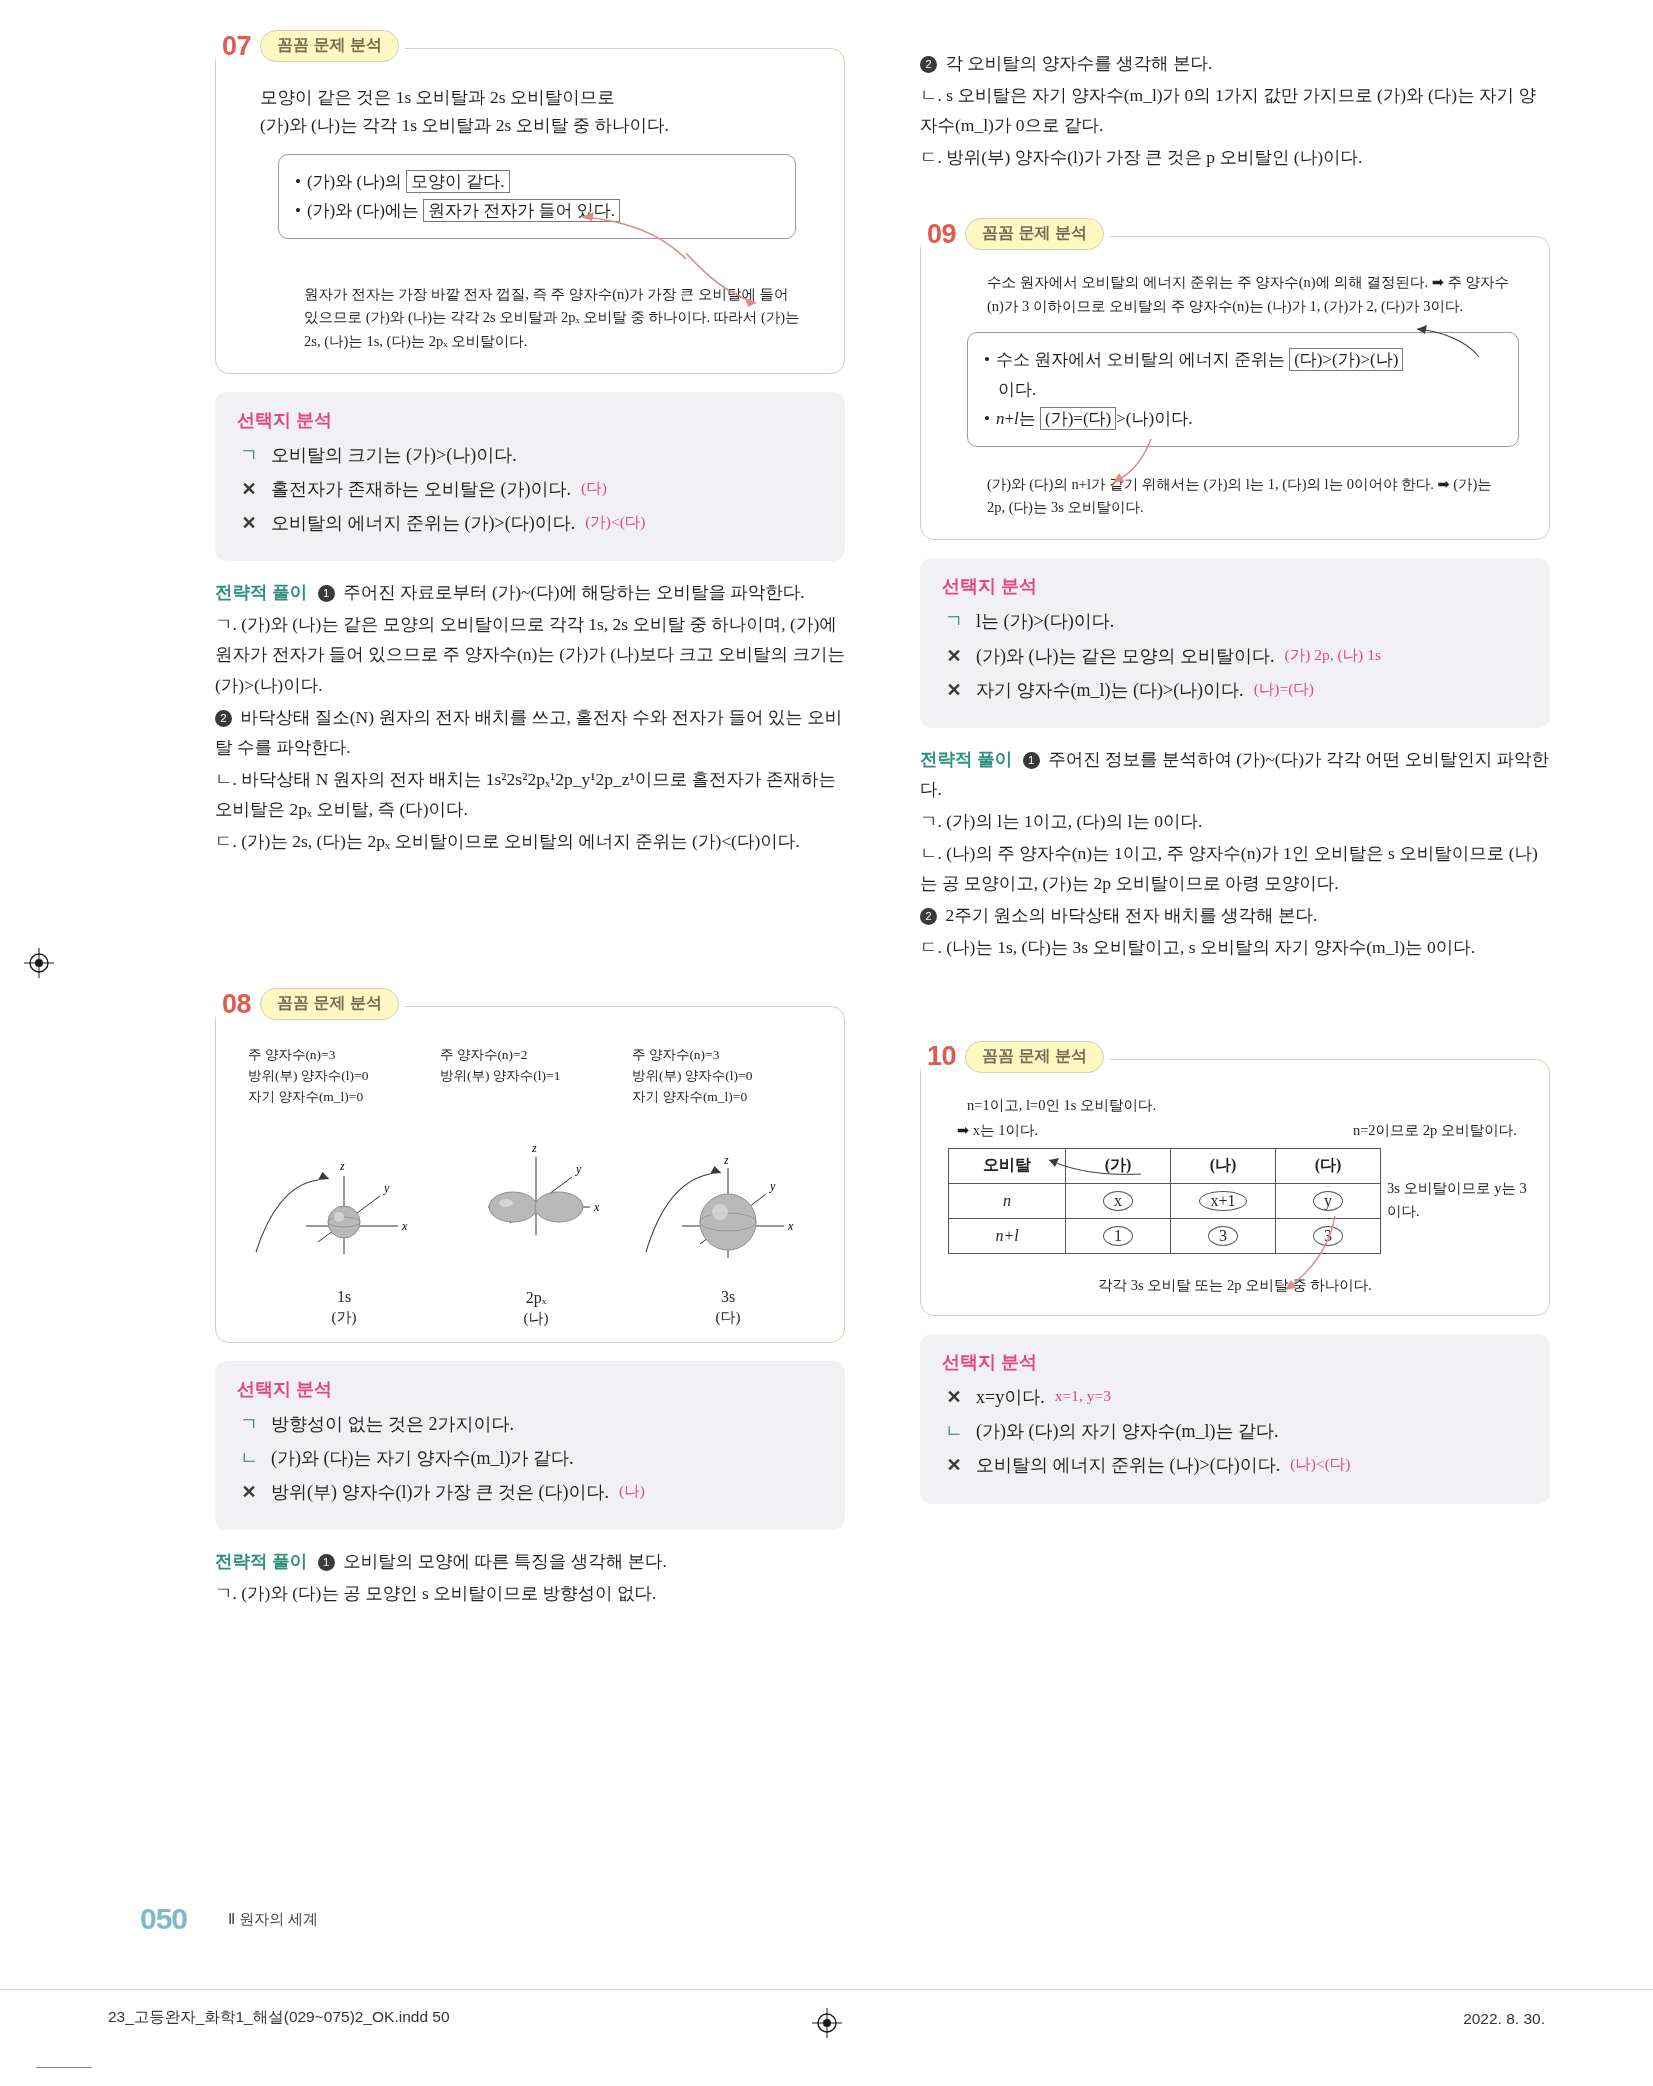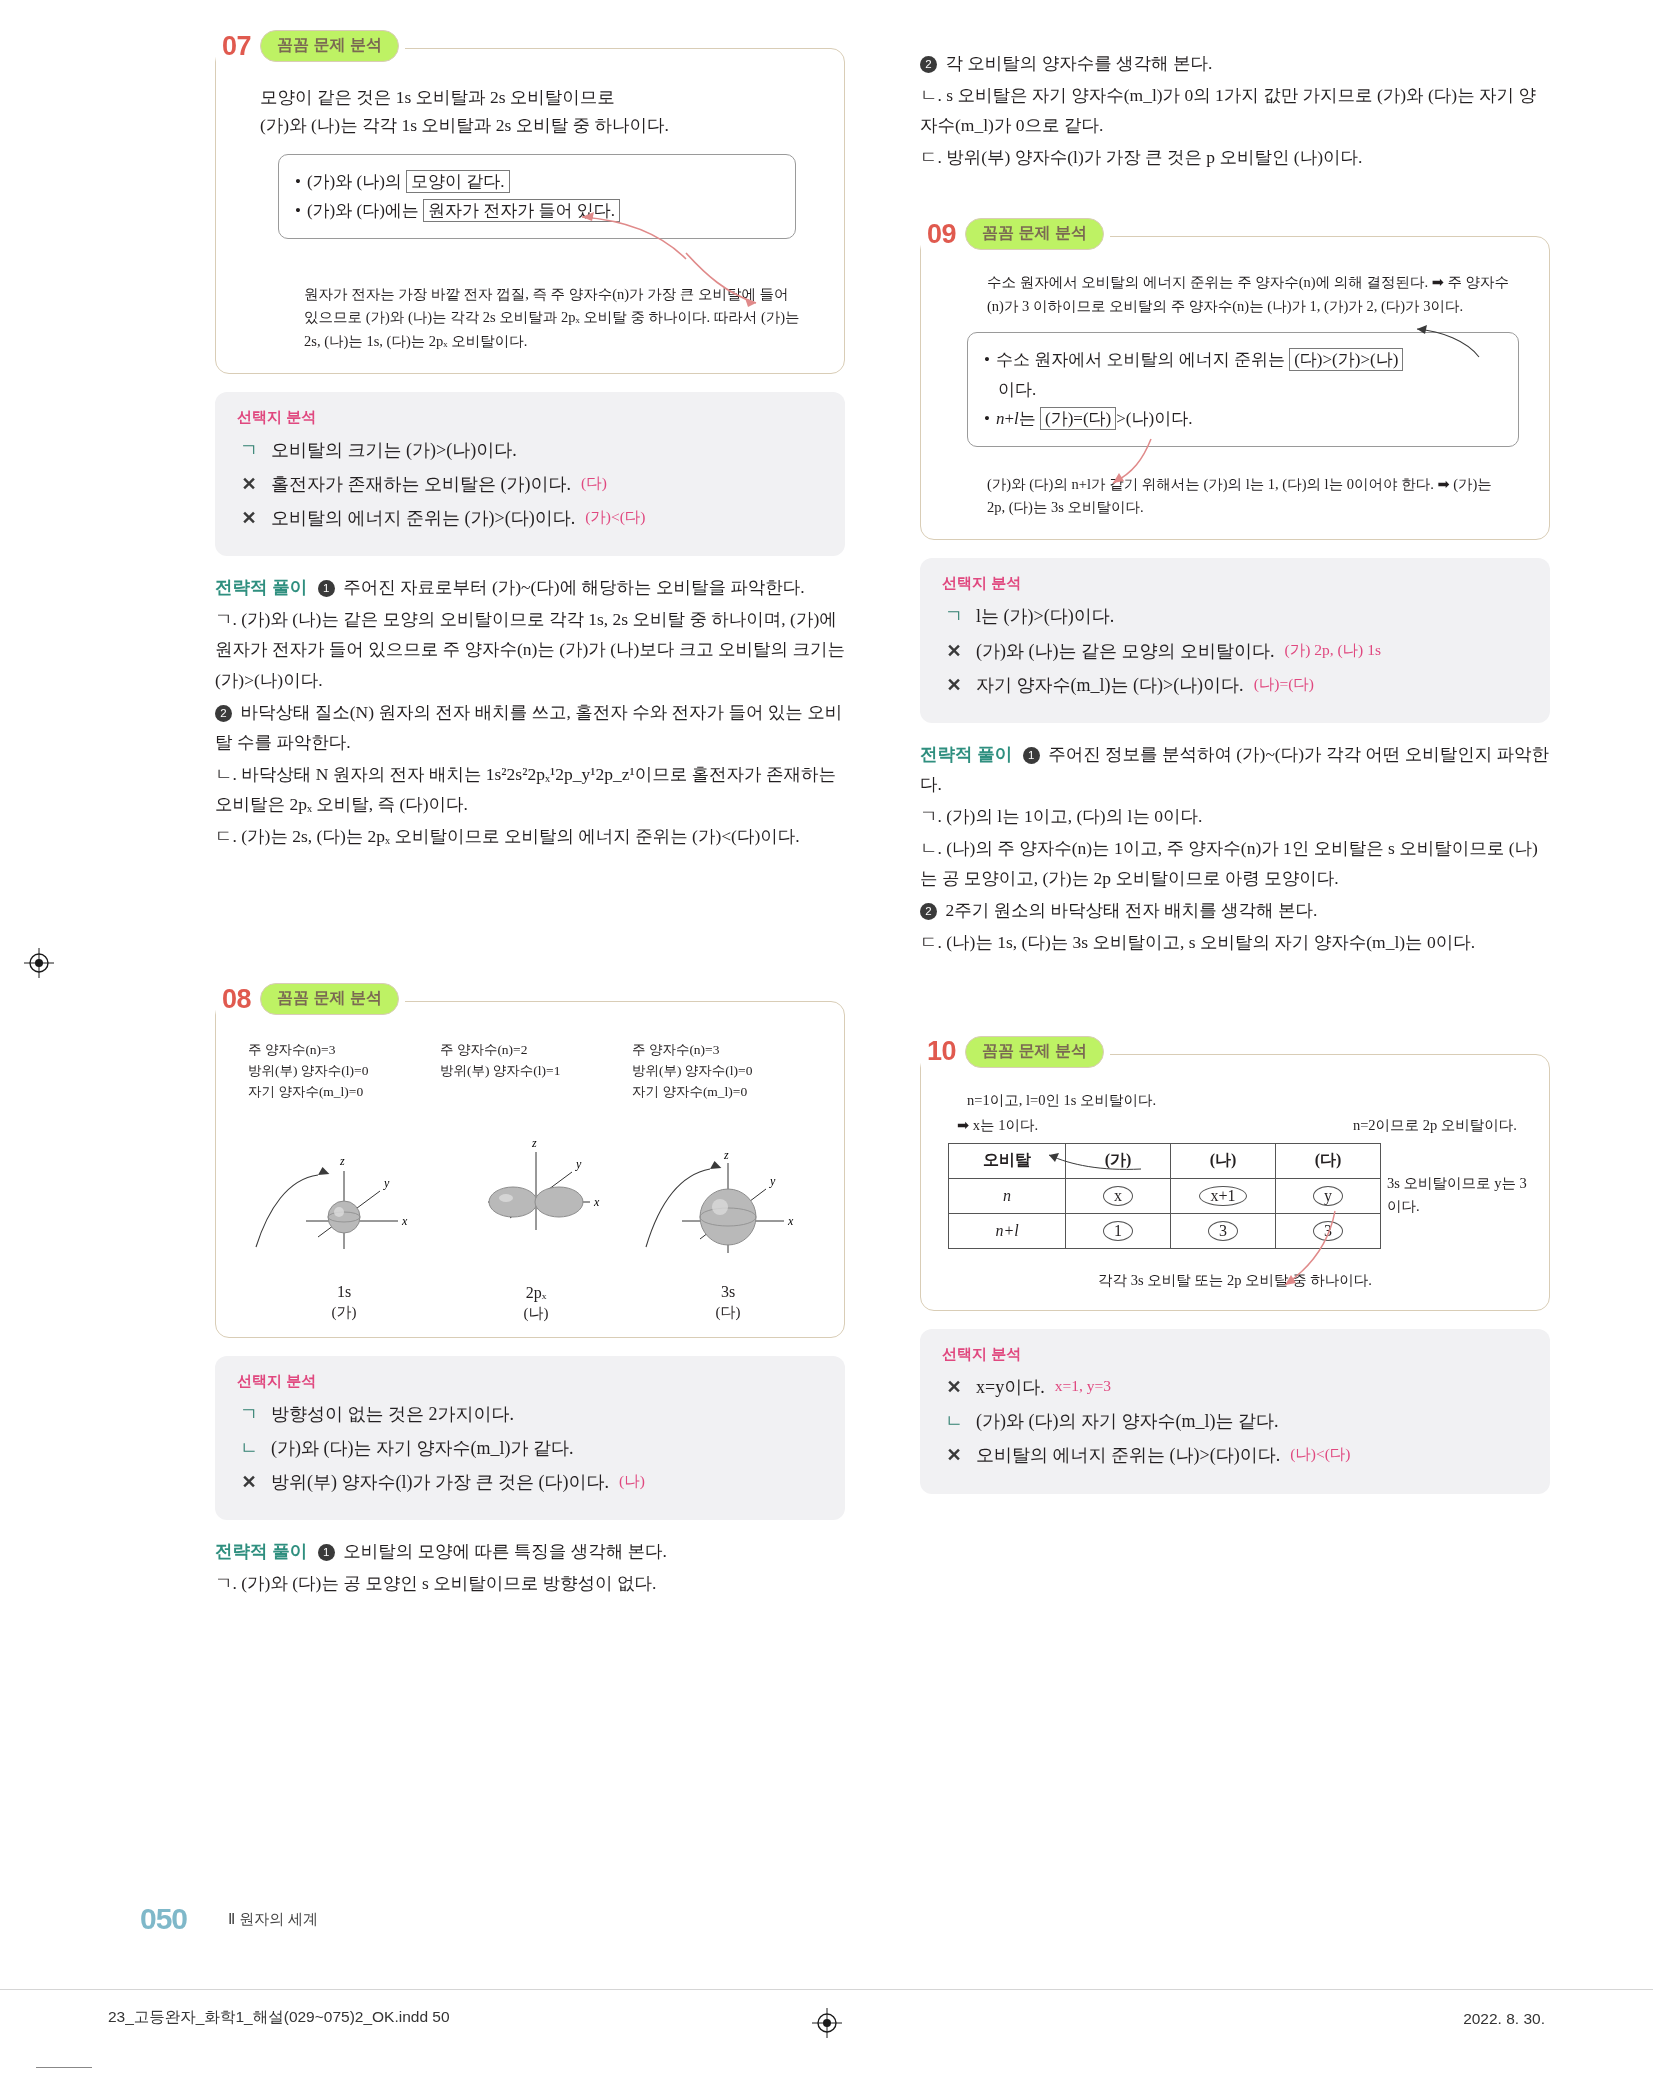--- a/index.html
+++ b/index.html
@@ -30,21 +30,21 @@
     display:flex;align-items:center;gap:9px;
     background:#fff;padding:0 6px;
   }
   .qnum{
     font-family:"Liberation Sans",sans-serif;
     font-weight:bold;font-size:27px;color:#e05a4f;
     letter-spacing:-.5px;
   }
   .pill{
     border:1.5px solid #d9cdb6;border-radius:20px;
-    padding:4px 16px 5px 16px;background:#bef264;
+    padding:4px 16px 5px 16px;background:#fef9c3;
     font-family:"Liberation Sans",sans-serif;
     font-size:16px;font-weight:bold;color:#7a6a52;
   }
   .body-txt{font-size:17.5px;line-height:1.62;}
   .indent{margin-left:22px;}
 
   .callout{
     border:1.2px solid #9a9a9a;border-radius:10px;
     padding:12px 16px;margin:14px 26px 10px 40px;
     font-size:17px;line-height:1.75;
@@ -55,21 +55,21 @@
     border:1px solid #7a7a7a;padding:1px 4px;
     background:#fff;
   }
 
   
   .choice-box{
     background:#f1f1f3;border-radius:12px;
     padding:16px 22px 18px 22px;margin-bottom:16px;
   }
   .choice-title{
-    color:#e0487f;font-weight:bold;font-size:15px;
+    color:#e0487f;font-weight:bold;font-size:18px;
     font-family:"Liberation Sans",sans-serif;
     margin-bottom:9px;
   }
   .choice-row{
     display:flex;align-items:flex-start;gap:10px;
     font-size:18px;line-height:1.62;margin-bottom:5px;
   }
   .mark{
     flex:0 0 auto;width:24px;text-align:center;
     font-size:18px;color:#3a3a3a;

